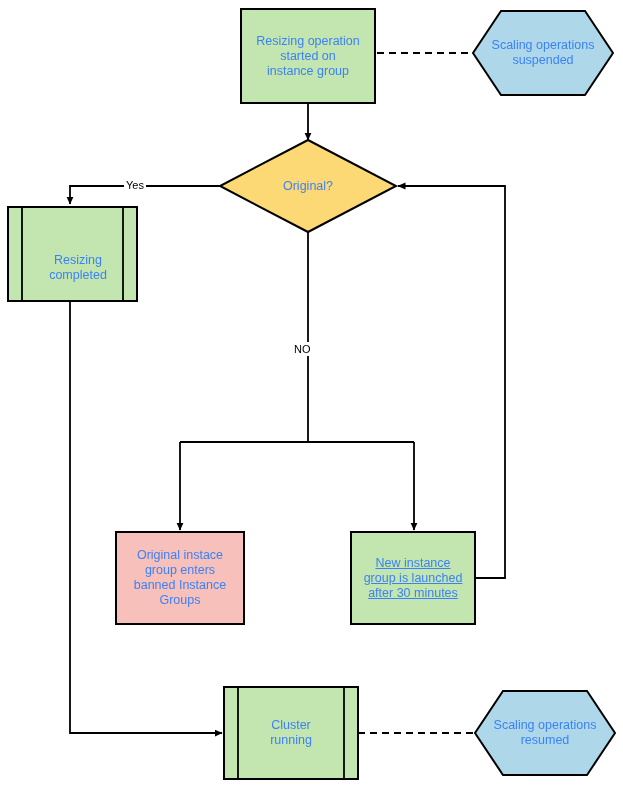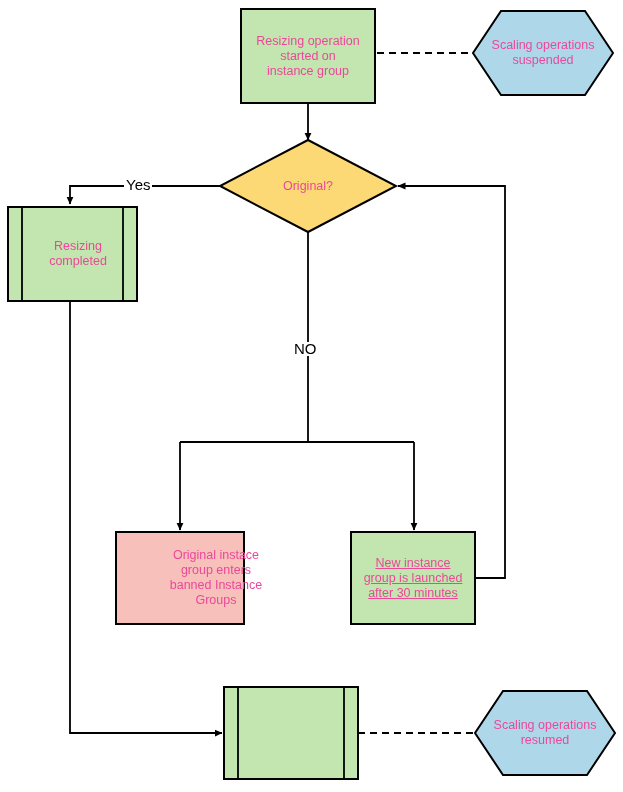--- a/index.html
+++ b/index.html
@@ -28,28 +28,28 @@
   }
   .node-label {
     position: absolute;
     display: flex;
     align-items: center;
     justify-content: center;
     text-align: center;
     font-family: "Liberation Sans", sans-serif;
     font-size: 12.5px;
     line-height: 15px;
-    color: #ec4899;
+    color: #3b82f6;
     pointer-events: none;
     white-space: pre-line;
   }
   .edge-label {
     position: absolute;
     font-family: "Liberation Sans", sans-serif;
-    font-size: 15px;
+    font-size: 11px;
     line-height: 14px;
     color: #000000;
     background: #ffffff;
     padding: 0 2px;
     white-space: nowrap;
   }
 </style>
 </head>
 <body>
 
@@ -115,32 +115,34 @@
 
   <div class="node-label" style="left:241px; top:9px; width:134px; height:94px;">Resizing operation
 started on
 instance group</div>
 
   <div class="node-label" style="left:473px; top:11px; width:140px; height:84px;">Scaling operations
 suspended</div>
 
   <div class="node-label" style="left:232px; top:140px; width:152px; height:92px;">Original?</div>
 
-  <div class="node-label" style="left:22px; top:207px; width:112px; height:94px;border-radius:7px;">Resizing
+  <div class="node-label" style="left:22px; top:221px; width:112px; height:94px;border-radius:7px;">Resizing
 completed</div>
 
-  <div class="node-label" style="left:116px; top:532px; width:128px; height:92px;margin-left:36px;">Original instace
+  <div class="node-label" style="left:116px; top:532px; width:128px; height:92px;">Original instace
 group enters
 banned Instance
 Groups</div>
 
   <div class="node-label" style="left:351px; top:532px; width:124px; height:92px;text-decoration:underline;">New instance
 group is launched
 after 30 minutes</div>
 
+  <div class="node-label" style="left:238px; top:687px; width:106px; height:92px;">Cluster
+running</div>
 
   <div class="node-label" style="left:475px; top:691px; width:140px; height:84px;">Scaling operations
 resumed</div>
 
   <div class="edge-label" style="left:124px; top:178px;">Yes</div>
 
   <div class="edge-label" style="left:292px; top:342px;text-align:center;">NO</div>
 
 </div>
 

